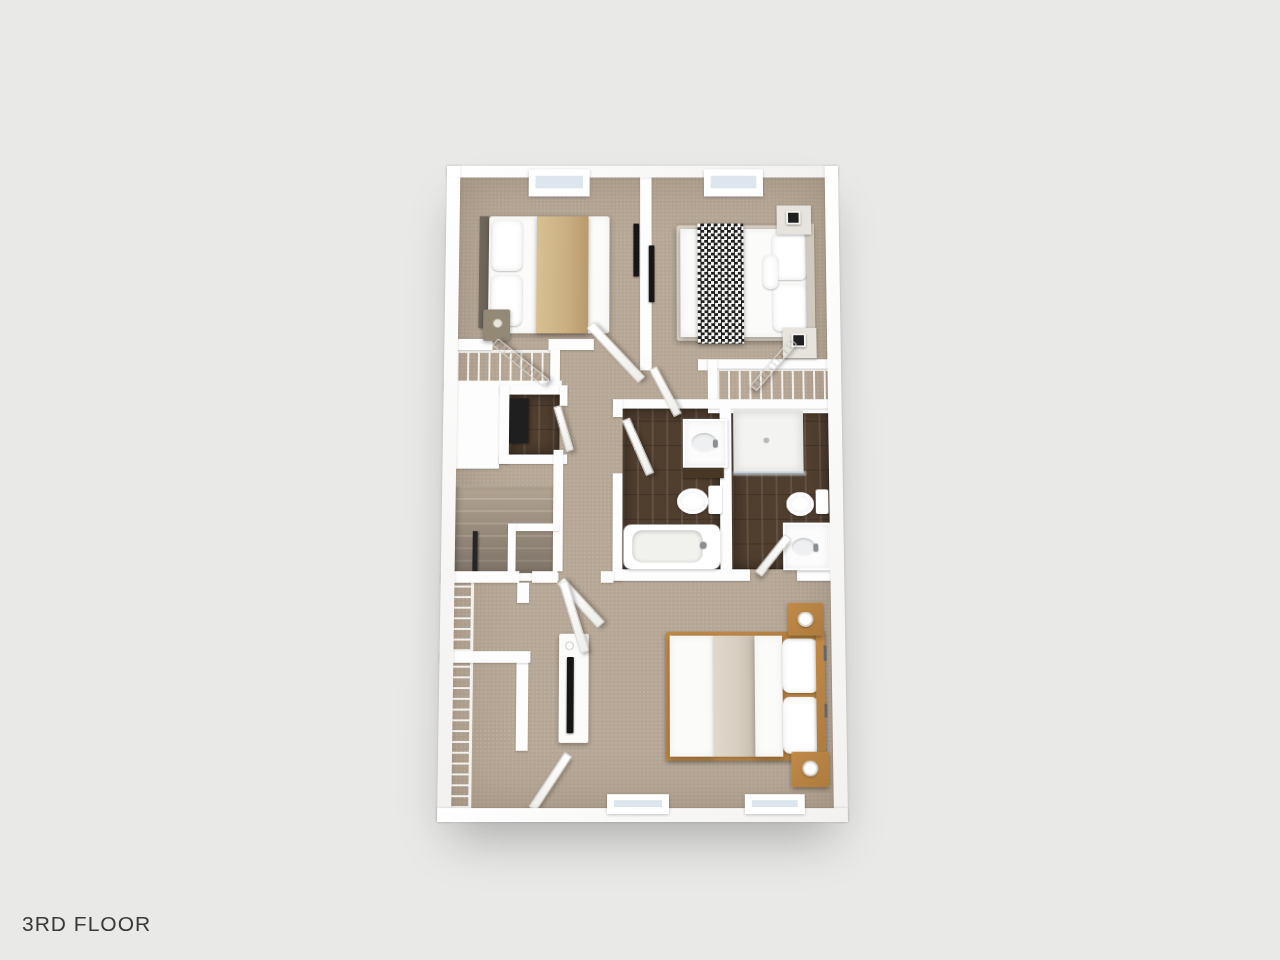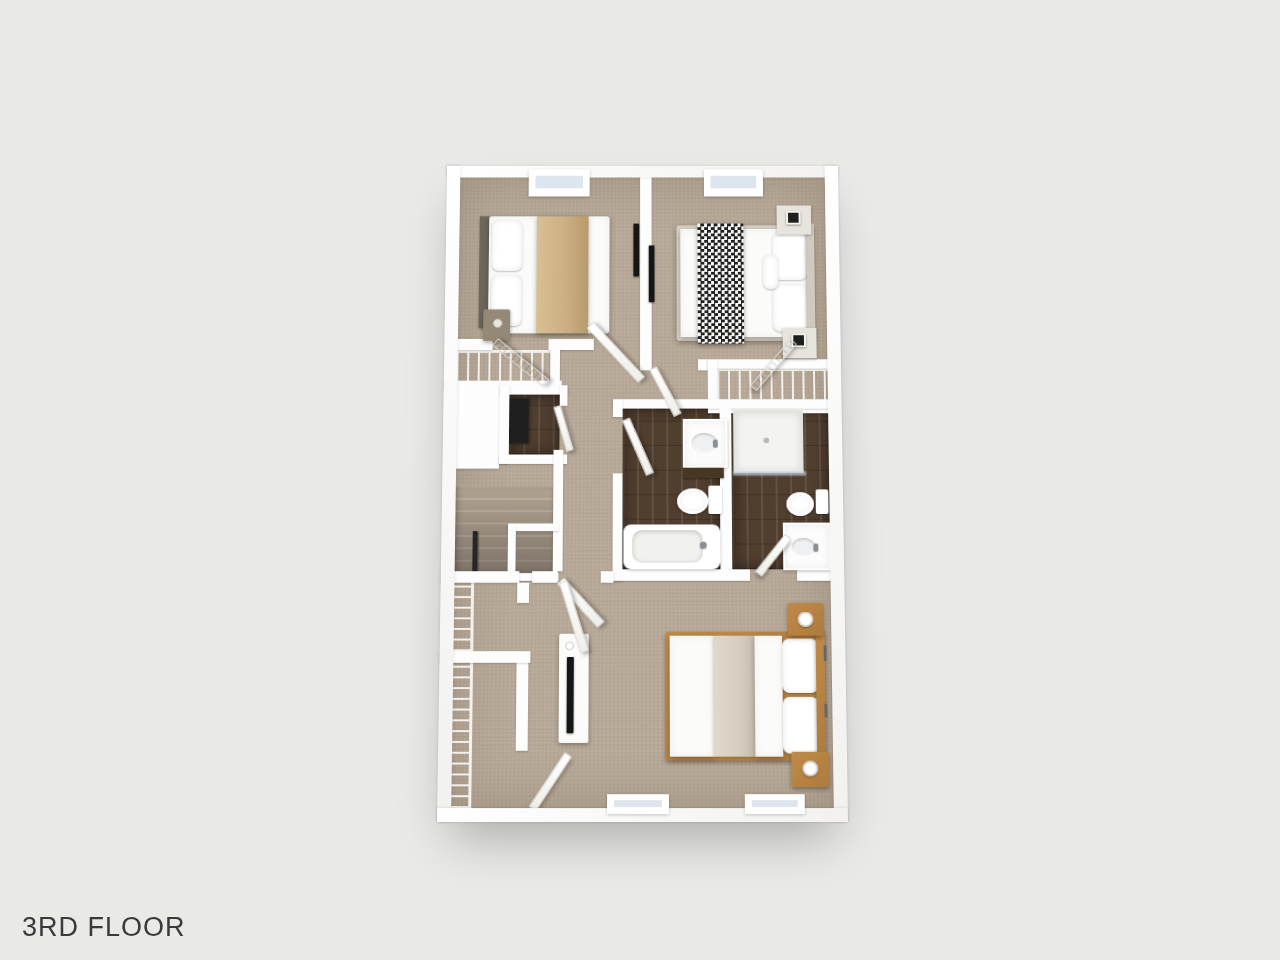--- a/index.html
+++ b/index.html
@@ -58,21 +58,21 @@
   .shower{background:#f3f3f1;border:2px solid #e2e2de;box-shadow:inset 0 0 10px rgba(0,0,0,.12);}
   .glassline{background:rgba(185,200,212,.65);box-shadow:0 0 2px rgba(255,255,255,.9);}
   .wood-furn{background:linear-gradient(135deg,#c08a48,var(--wood-furniture));
      box-shadow:0 2px 4px rgba(0,0,0,.35);border-radius:2px;}
   .lamp-white{background:#ffffff;border:2px solid #d9d6cf;border-radius:50%;box-shadow:0 1px 2px rgba(0,0,0,.3);}
   .lamp-dark{background:var(--appliance-dark);box-shadow:0 1px 2px rgba(0,0,0,.4);border:2px solid #f2f2f0;}
   .tv{background:var(--tv-black);box-shadow:0 1px 2px rgba(0,0,0,.5);border-radius:1px;}
   .win{background:#ffffff;box-shadow:0 1px 3px rgba(0,0,0,.22);}
   .glass{background:var(--glass-blue);border:1px solid #ffffff;}
   .nightstand-light{background:#e7e4dd;box-shadow:0 1px 3px rgba(0,0,0,.3);}
-  #floor-label{position:absolute;left:22px;top:912px;font-size:27px;letter-spacing:1px;
+  #floor-label{position:absolute;left:22px;top:912px;font-size:21px;letter-spacing:1px;
      color:var(--label-text);font-weight:400;}
 </style>
 </head>
 <body>
 
 <div id="stage">
   <div id="plan">
 
     <div class="floor-carpet" style="left:13px;top:12px;width:385px;height:669px;"></div>
 

